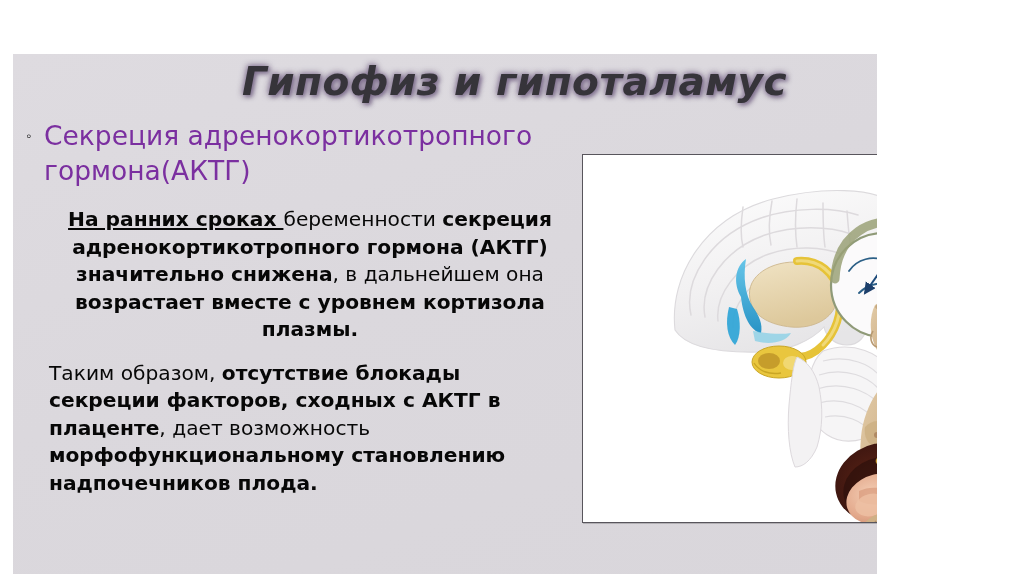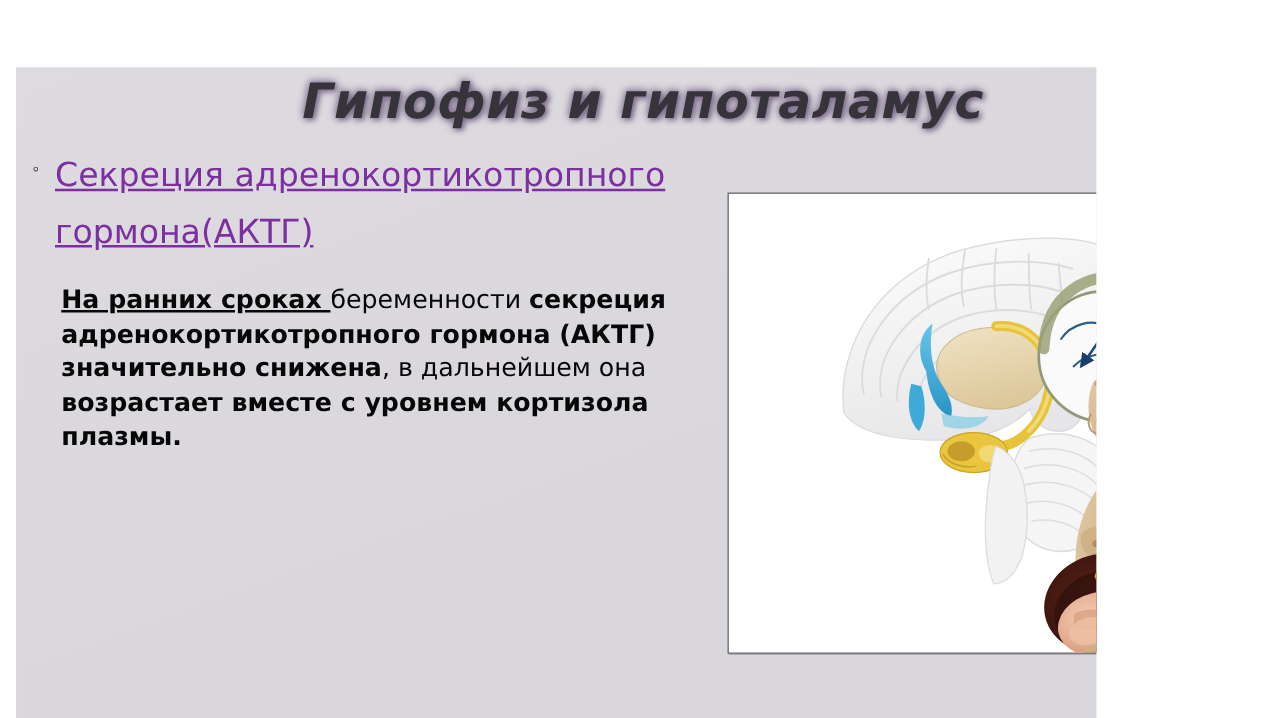--- a/index.html
+++ b/index.html
@@ -66,38 +66,37 @@
     color: #222;
     width: 18px;
     flex: 0 0 18px;
     text-align: left;
     padding-left: 3px;
   }
   #bullet-link {
     flex: 1;
     font-family: "DejaVu Sans", sans-serif;
     font-size: 26.5px;
-    line-height: 45px;
+    line-height: 35px;
     color: #7b2fa0;
-    text-decoration: underline;
     text-underline-offset: 2px;
     font-weight: normal;
     word-break: normal;
   }
 
   .para {
     font-family: "DejaVu Sans", sans-serif;
     font-size: 20.2px;
     line-height: 27.5px;
     color: #070707;
     margin: 0;
     padding-left: 26px;
     text-align: left;
   }
-  #p1 { margin-top: 18px; }
+  #p1 { margin-top: 18px; text-align: center; }
   #p2 { margin-top: 16px; }
   #p3 { margin-top: 16px; }
 
   .b { font-weight: bold; }
   .bu { font-weight: bold; text-decoration: underline; text-underline-offset: 2px; }
   .n { font-weight: normal; }
 
   
   #figure-frame {
     position: absolute;
@@ -122,20 +121,21 @@
   </div>
 
   <div id="text-col">
 
     <div id="bullet-row">
       <span id="bullet-marker">◦</span>
       <span id="bullet-link" style="color: rgb(123, 47, 160);">Секреция адренокортикотропного гормона(АКТГ)</span>
     </div>
 
     <p class="para" id="p1"><span class="bu">На ранних сроках </span><span class="n">беременности </span><span class="b">секреция адренокортикотропного гормона (АКТГ) значительно снижена</span><span class="n">, в дальнейшем она </span><span class="b">возрастает вместе с уровнем кортизола плазмы.</span></p>
+    <p class="para" id="p3"><span class="n">Таким образом, </span><span class="b">отсутствие блокады секреции факторов, сходных с АКТГ в плаценте</span><span class="n">, дает возможность </span><span class="b">морфофункциональному становлению надпочечников плода.</span></p>
 
   </div>
 
   <div id="figure-frame">
     <svg id="figure-svg" viewBox="0 0 425 367" preserveAspectRatio="xMidYMid meet">
       <defs>
         <linearGradient id="gBrain" x1="0" y1="0" x2="0.4" y2="1">
           <stop offset="0%" stop-color="#fdfdfd"></stop>
           <stop offset="55%" stop-color="#f2f1f2"></stop>
           <stop offset="100%" stop-color="#e6e5e7"></stop>

